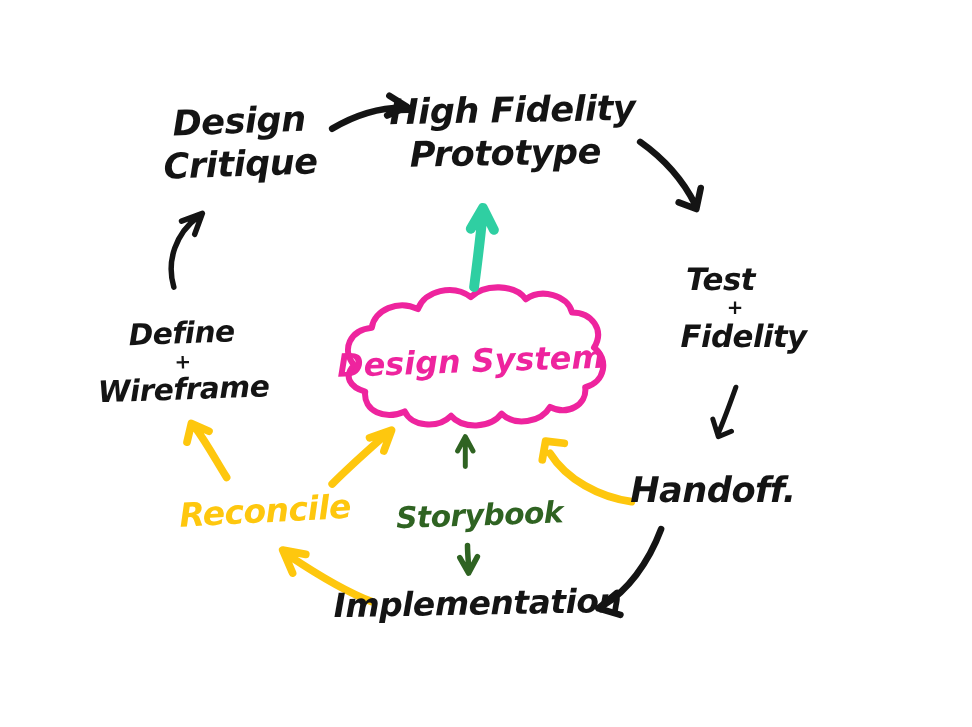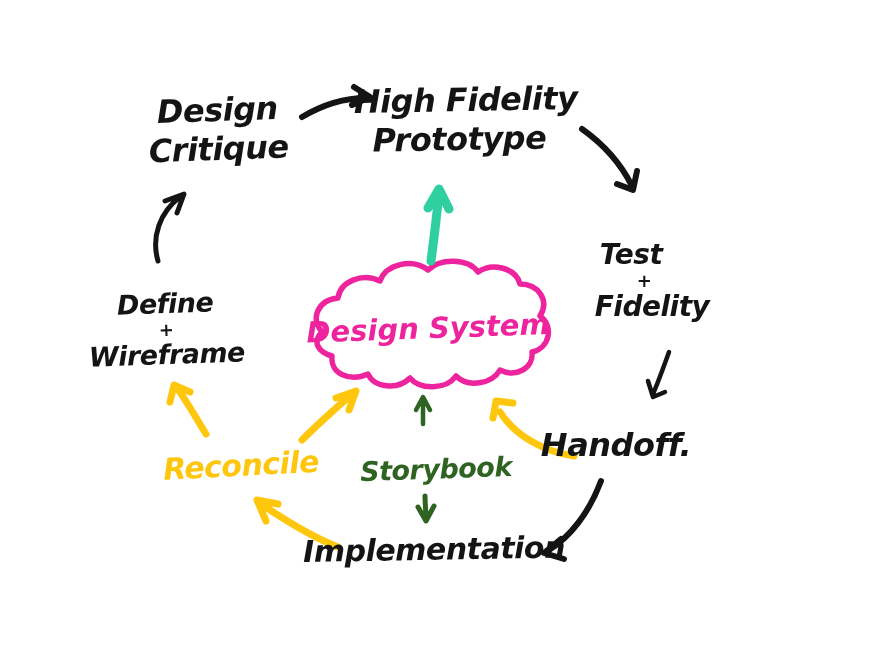--- a/index.html
+++ b/index.html
@@ -26,24 +26,24 @@
   }
   .label .ln{display:block;}
   .c-ink{color:var(--ink);}
   .c-pink{color:var(--pink);}
   .c-yellow{color:var(--yellow);}
   .c-green{color:var(--green);}
   .plus{font-size:18px; line-height:1; font-weight:700;}
   .n-design-critique{left:218px; top:130px; font-size:32px; transform:translate(-50%,-50%) rotate(-2deg);}
   .n-high-fidelity{left:466px; top:120px; font-size:32px; transform:translate(-50%,-50%) rotate(-1deg);}
   .n-high-fidelity .ln2{margin-left:-14px;}
-  .n-test-iterate{left:644px; top:281px; font-size:28px;}
+  .n-test-iterate{left:668px; top:281px; font-size:28px;}
   .n-test-iterate .ln1{margin-right:26px;}
   .n-test-iterate .ln3{margin-left:16px;}
-  .n-handoff{left:616px; top:446px; font-size:32px;}
+  .n-handoff{left:648px; top:446px; font-size:32px;}
   .n-implementation{left:434px; top:550px; font-size:30px; transform:translate(-50%,-50%) rotate(-1deg);}
   .n-storybook{left:436px; top:470px; font-size:27px; transform:translate(-50%,-50%) rotate(-2deg);}
   .n-reconcile{left:241px; top:466px; font-size:30px; transform:translate(-50%,-50%) rotate(-3deg);}
   .n-define-wireframe{left:166px; top:330px; font-size:27px; transform:translate(-50%,-50%) rotate(-2deg);}
   .n-design-system{left:428px; top:329px; font-size:29px; transform:translate(-50%,-50%) rotate(-2deg); letter-spacing:0;}
 </style>
 </head>
 <body>
 
 <div class="canvas">

